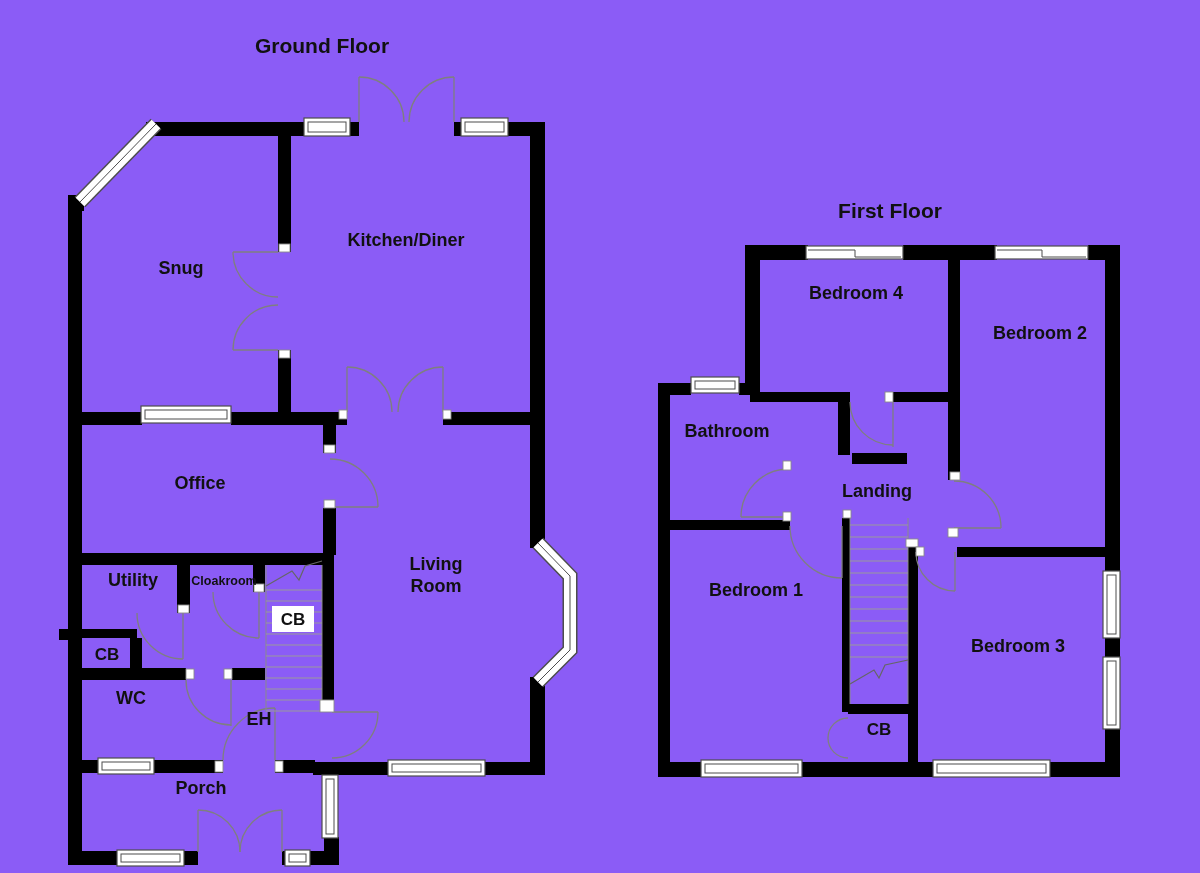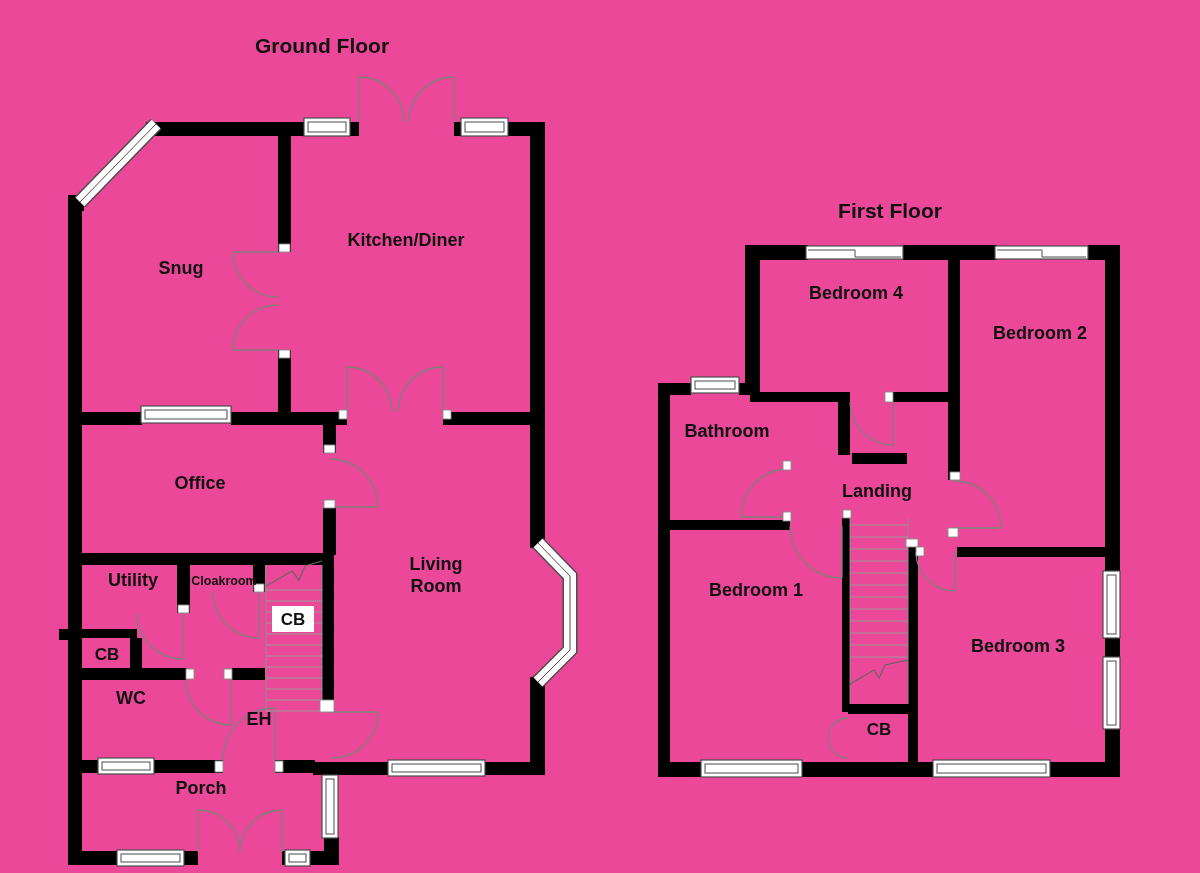--- a/index.html
+++ b/index.html
@@ -1,16 +1,16 @@
 <!DOCTYPE html>
 <html><head>
 <meta charset="utf-8">
 <style>
   html,body{margin:0;padding:0;background:#ffffff;}
-  .page{width:1200px;height:873px;background:#ec4899;position:relative;overflow:hidden;}
+  .page{width:1200px;height:873px;background:#8b5cf6;position:relative;overflow:hidden;}
   svg{display:block;}
   text{font-family:"Liberation Sans","DejaVu Sans",sans-serif;font-weight:bold;fill:#111111;}
   .t-title{font-size:21px;}
   .t-room{font-size:18px;}
   .t-small{font-size:12.5px;}
   .t-cb{font-size:17px;}
   .wall{fill:#000000;stroke:none;}
   .winframe{fill:#ffffff;stroke:#4d4d4d;stroke-width:1.2;}
   .winline{fill:none;stroke:#4d4d4d;stroke-width:1;}
   .door{fill:none;stroke:#7f7f7f;stroke-width:1.3;}

